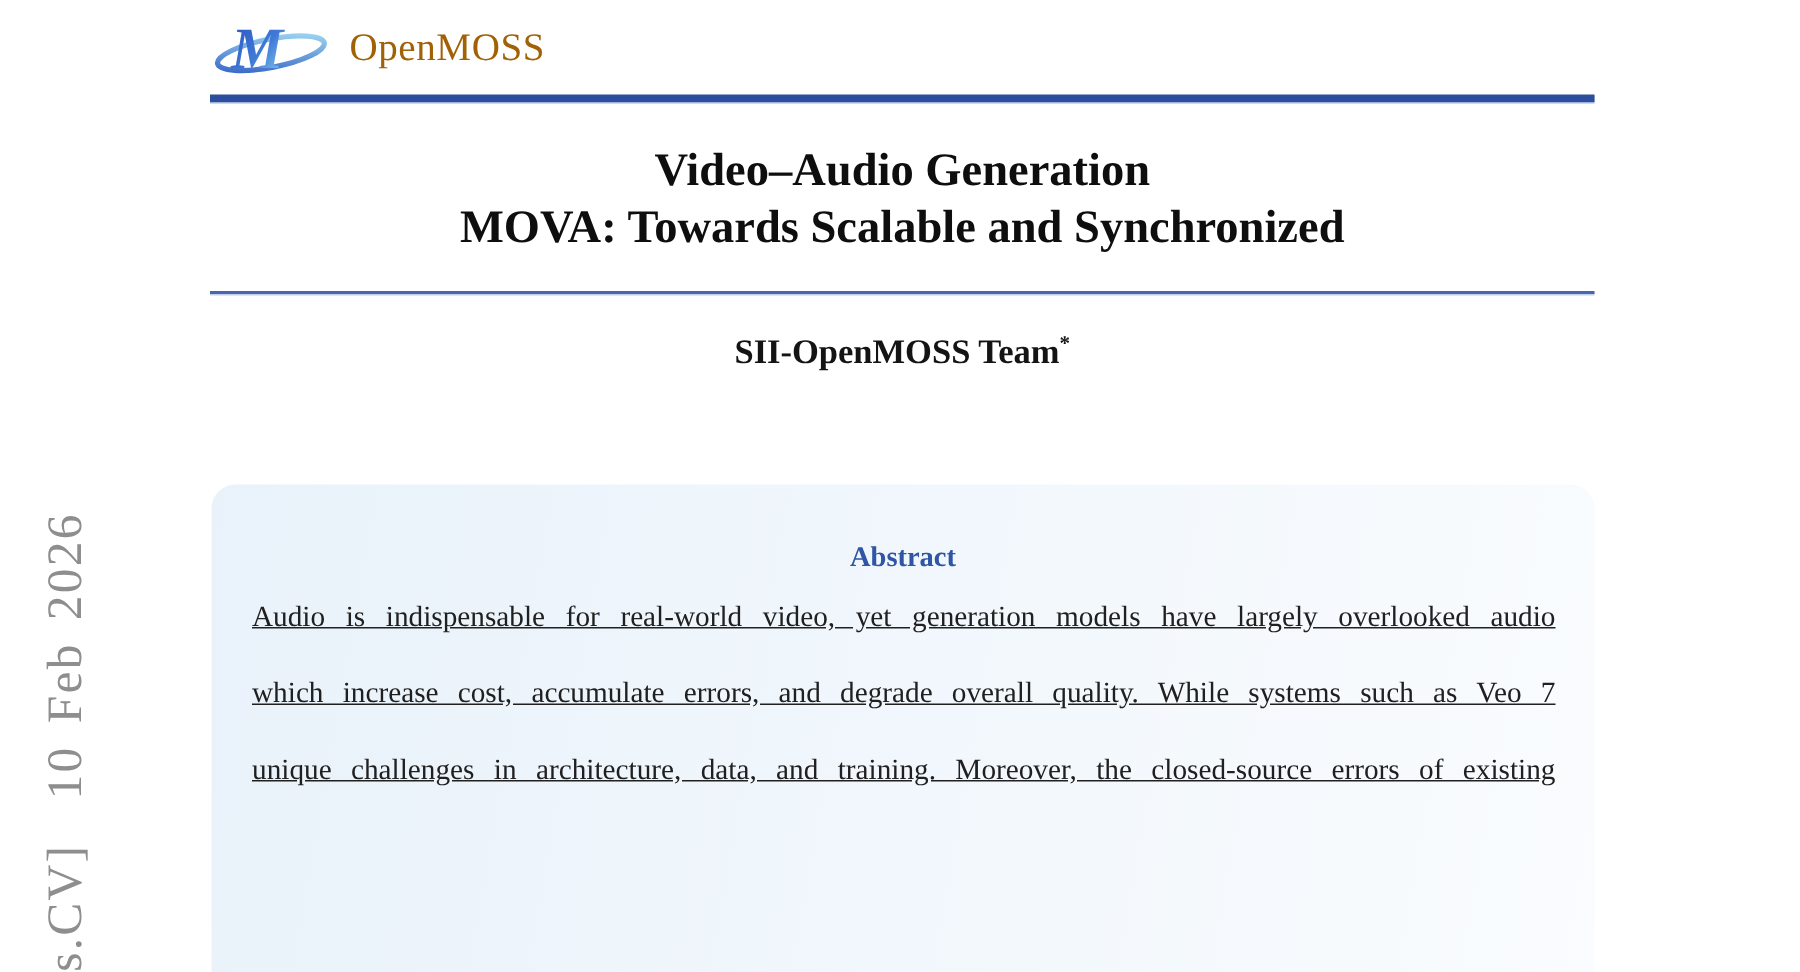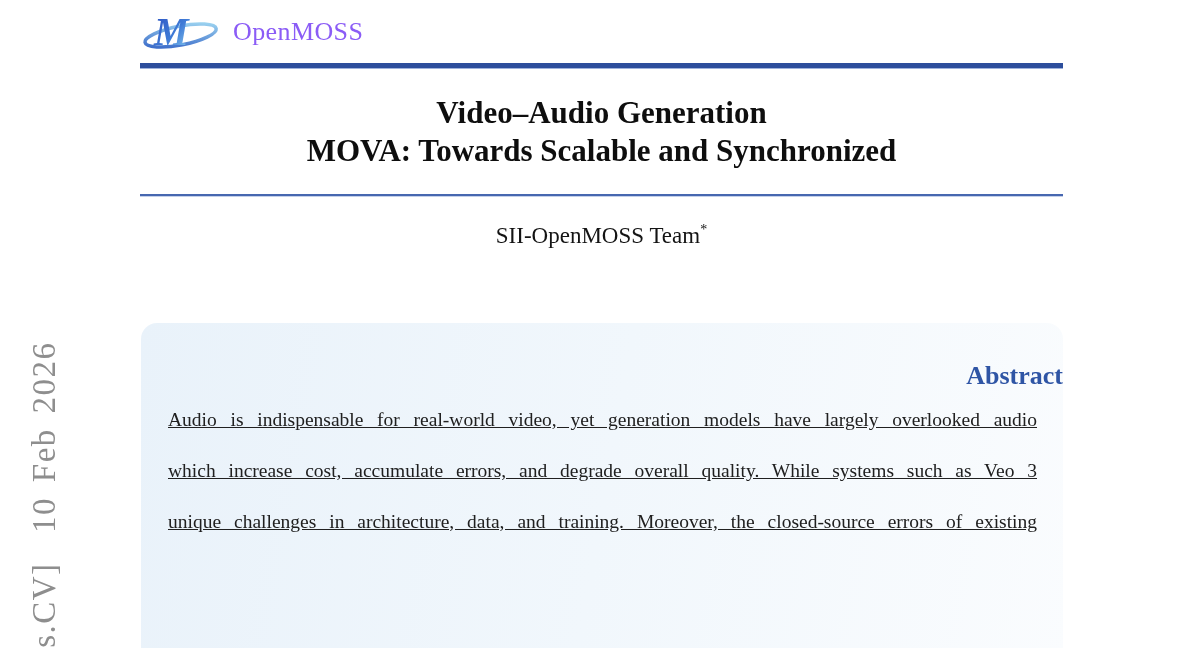--- a/index.html
+++ b/index.html
@@ -6,40 +6,40 @@
   html,body { width:1200px; height:648px; }
   body {
     position:relative; overflow:hidden; background:#ffffff;
     font-family:"Liberation Serif", serif;
   }
   .content { position:absolute; left:140px; top:0; width:923px; }
 
   
   .logo-row { position:absolute; top:8px; left:0; display:flex; align-items:center; gap:9px; height:48px; }
   .logo-mark { width:84px; height:46px; }
-  .logo-text { font-size:26px; color:#8b5cf6; letter-spacing:.4px; }
+  .logo-text { font-size:26px; color:#a16207; letter-spacing:.4px; }
 
   
   .rule-thick { position:absolute; top:63px; left:0; width:923px; height:5px; background:#2d4e9c; box-shadow:0 1px 0 #9fb2dc; }
   .rule-thin  { position:absolute; top:194px; left:0; width:923px; height:2px; background:#4767b0; box-shadow:0 1px 0 #c4d0ea; }
 
   
   .title { position:absolute; top:94px; left:0; width:923px; text-align:center;
            font-weight:700; font-size:31px; line-height:38px; color:#0e0e0e; }
   .author { position:absolute; top:222px; left:0; width:923px; text-align:center;
-            font-weight:400; font-size:23px; color:#141414; }
+            font-weight:700; font-size:23px; color:#141414; }
   .author sup { font-size:14px; vertical-align:super; }
 
   
   .abstract-box {
     position:absolute; left:141px; top:323px; width:922px; height:380px;
     border-radius:16px;
     background:linear-gradient(100deg, #e9f2fa 0%, #f1f7fc 50%, #fafcfe 100%);
   }
-  .abstract-heading { padding-top:38px; text-align:right; font-weight:700; font-size:26px; color:#2f55a5; }
+  .abstract-heading { padding-top:38px; text-align:center; font-weight:700; font-size:19px; color:#2f55a5; }
   .abstract-body { margin:16px 26px 0 27px; }
   .abs-line {
     font-size:19.5px; line-height:25.4px; color:#202020;
     white-space:nowrap; text-align:justify; text-align-last:justify;text-decoration:underline;
   }
   .abs-line span { white-space:normal; }
   .abs-line::after { content:""; display:inline-block; width:100%; }
 
   
   .arxiv-strip {
@@ -87,16 +87,16 @@
   <div class="author">
     <span>SII-OpenMOSS Team</span><sup>*</sup>
   </div>
 
 </div>
 
 <div class="abstract-box">
   <div class="abstract-heading">Abstract</div>
   <div class="abstract-body">
       <div class="abs-line"><span>Audio is indispensable for real-world video, yet generation models have largely overlooked audio</span></div>
-      <div class="abs-line"><span>which increase cost, accumulate errors, and degrade overall quality. While systems such as Veo 3</span></div>
+      <div class="abs-line"><span>which increase cost, accumulate errors, and degrade overall quality. While systems such as Veo 7</span></div>
       <div class="abs-line"><span>unique challenges in architecture, data, and training. Moreover, the closed-source errors of existing</span></div>
     </div>
 </div>
 
 </body></html>

